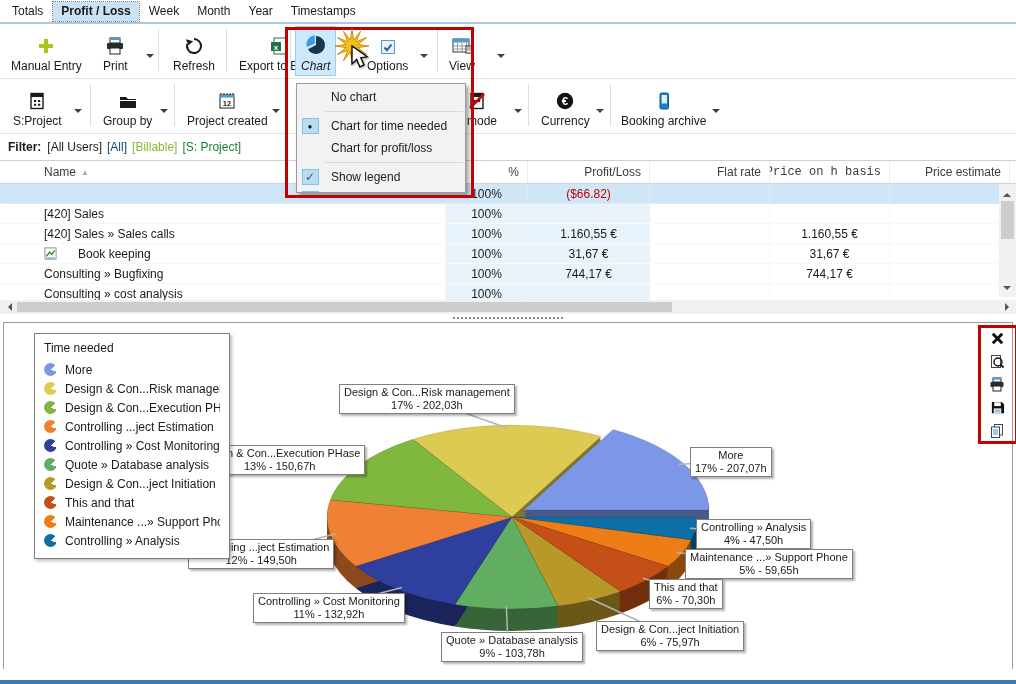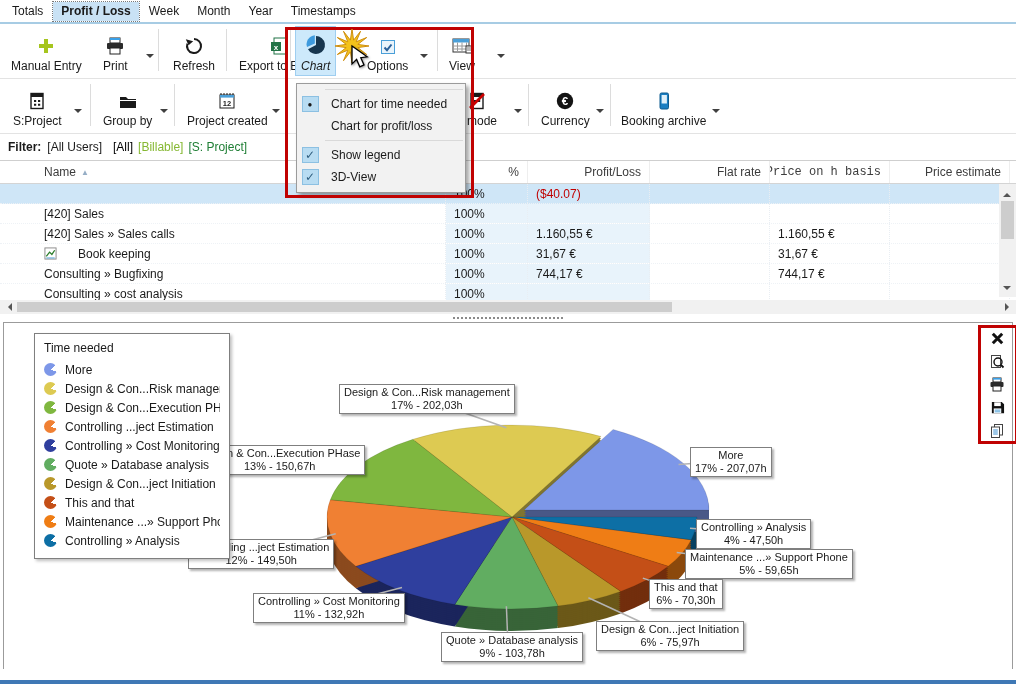--- a/index.html
+++ b/index.html
@@ -30,21 +30,21 @@
 
   
   #table-panel{position:absolute;left:0;top:160px;width:1016px;height:154px;border-top:1px solid #cfcfcf;background:#fff;}
   .trow{display:flex;position:relative;padding-left:36px;}
   #table-header .trow{height:22px;border-bottom:1px solid #d4d4d4;}
   .hcell{display:flex;align-items:center;padding:0 8px;color:#3c3c3c;overflow:hidden;white-space:nowrap;border-right:1px solid #eee;}
   .hcell.r{justify-content:flex-end;}
   .sort-arrow{font-size:8px;color:#96aec6;margin-left:5px;}
   .drow{height:19px;border-bottom:1px dotted #eef2f6;}
   .dcell{display:flex;align-items:center;padding:0 8px;overflow:hidden;white-space:nowrap;border-right:1px dotted #e9eef3;}
-  .dcell.r{justify-content:flex-start;}
+  .dcell.r{justify-content:center;}
   .dcell.tint{background:#e8f3fb;}
   .drow.sel{background:#cfe6f7;}
   .drow.sel .dcell.tint{background:transparent;}
   .loss{color:#c00000;}
   .rowicon{margin-right:5px;display:flex;}
 
   
   #vscroll{position:absolute;right:0;top:23px;width:17px;height:113px;background:#f1f1f1;}
   #hscroll{position:absolute;left:0;top:139px;width:1016px;height:14px;background:#f1f1f1;}
   .sarrow{position:absolute;width:0;height:0;border:4px solid transparent;}
@@ -250,21 +250,21 @@
             <rect x="5.6" y="4" width="5.3" height="8.5" fill="#dff0fa"></rect>
           </svg>
       </span>
       <span>Booking archive</span>
     </div>
     <span class="tarrow" style="left:712px;"></span>
   </div>
 
   <div id="filter-bar">
     <span class="flabel">Filter:</span>
-    <span id="filter-tokens"><span class="ftoken" style="color: rgb(26, 26, 26); margin-right: 5px;">[All Users]</span><span class="ftoken" style="color: #000000; margin-right: 5px; margin-left: 6px;">[All]</span><span class="ftoken" style="color: rgb(134, 184, 51); margin-right: 5px;">[Billable]</span><span class="ftoken" style="color: rgb(30, 126, 52); margin-right: 14px;">[S: Project]</span></span>
+    <span id="filter-tokens"><span class="ftoken" style="color: rgb(26, 26, 26); margin-right: 5px;">[All Users]</span><span class="ftoken" style="color: #0c4a6e; margin-right: 5px;">[All]</span><span class="ftoken" style="color: rgb(134, 184, 51); margin-right: 5px;">[Billable]</span><span class="ftoken" style="color: rgb(30, 126, 52); margin-right: 14px;">[S: Project]</span></span>
   </div>
 
   <div id="table-panel">
     <div id="table-header">
         <div class="trow">
           <div class="hcell" style="width: 410px; box-sizing: border-box; flex: 0 0 410px;">
             <span>Name</span>
             <span class="sort-arrow">▲</span>
           </div>
           <div class="hcell r" style="width: 82px; box-sizing: border-box; flex: 0 0 82px;">
@@ -289,21 +289,21 @@
       </div>
     <div id="table-rows">
         <div class="trow drow sel">
           <div class="dcell" style="box-sizing: border-box; flex: 0 0 410px; width: 410px;">
             <span></span>
           </div>
           <div class="dcell r tint" style="box-sizing: border-box; flex: 0 0 82px; width: 82px;">
             <span>100%</span>
           </div>
           <div class="dcell r tint" style="box-sizing: border-box; flex: 0 0 122px; width: 122px;">
-            <span class="loss">($40.07)</span>
+            <span class="loss">($66.82)</span>
           </div>
           <div class="dcell r" style="box-sizing: border-box; flex: 0 0 120px; width: 120px;">
             <span></span>
           </div>
           <div class="dcell r" style="box-sizing: border-box; flex: 0 0 120px; width: 120px;">
             <span></span>
           </div>
           <div class="dcell r" style="box-sizing: border-box; flex: 0 0 120px; width: 120px;">
             <span></span>
           </div>
@@ -714,20 +714,24 @@
 
   <div id="redbox-a" class="redbox"></div>
   <div id="redbox-b" class="redbox"></div>
 
   <svg id="cursor-overlay" width="60" height="60">
     <polygon points="41,24 29.8,25.6 38.7,32.5 28.2,28.2 32.5,38.7 25.6,29.8 24,41 22.4,29.8 15.5,38.7 19.8,28.2 9.3,32.5 18.2,25.6 7,24 18.2,22.4 9.3,15.5 19.8,19.8 15.5,9.3 22.4,18.2 24,7 25.6,18.2 32.5,9.3 28.2,19.8 38.7,15.5 29.8,22.4" fill="#f3c21b" stroke="#cf8f10" stroke-width="1"></polygon>
     <path d="M24 24 l0 18 l4.6 -4.6 l3.2 7.4 l4.2 -1.9 l-3.2 -7.2 l6.4 -0.9 Z" fill="#fff" stroke="#000" stroke-width="1.3" style="filter:drop-shadow(1px 1px 1px rgba(0,0,0,.4));"></path>
   </svg>
 
   <div id="chart-menu">
+      <div class="menu-item">
+        <span class="menu-gutter"></span>
+        <span class="menu-label">No chart</span>
+      </div>
       <div class="menu-sep"></div>
       <div class="menu-item">
         <span class="menu-gutter">
           <span class="gsq">
             <span class="glyph radio">●</span>
           </span>
         </span>
         <span class="menu-label">Chart for time needed</span>
       </div>
       <div class="menu-item">

